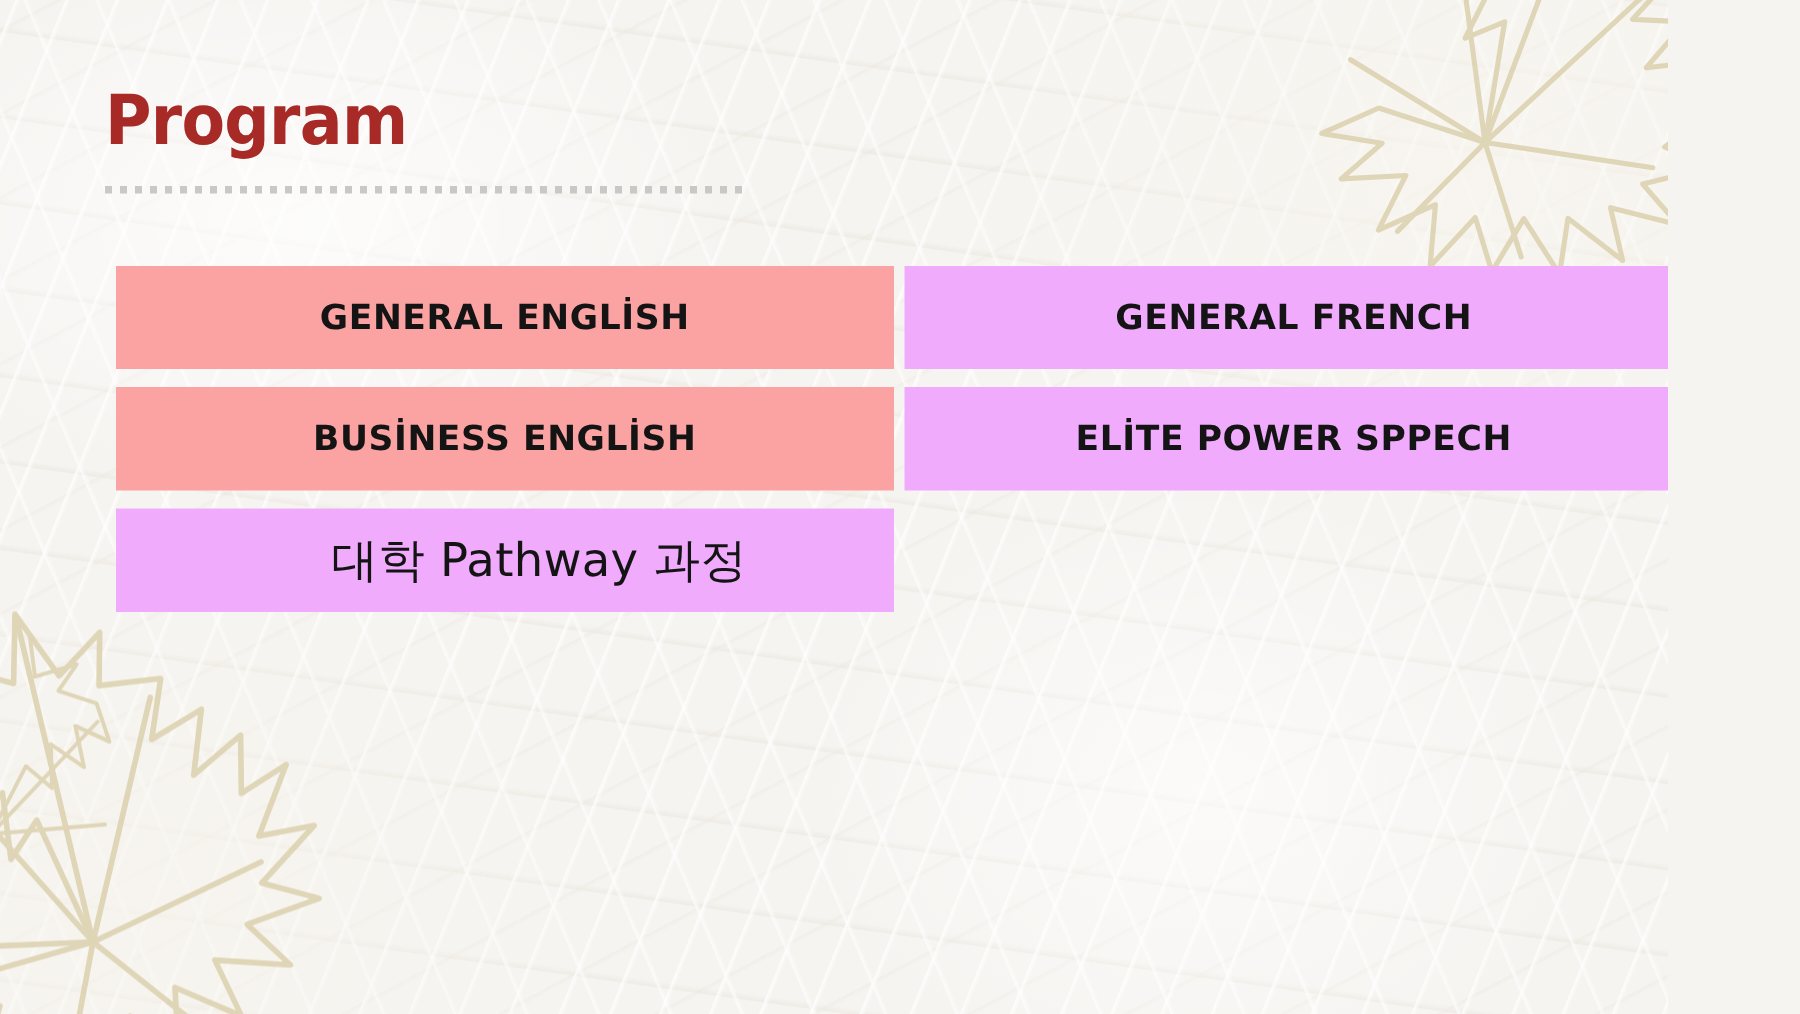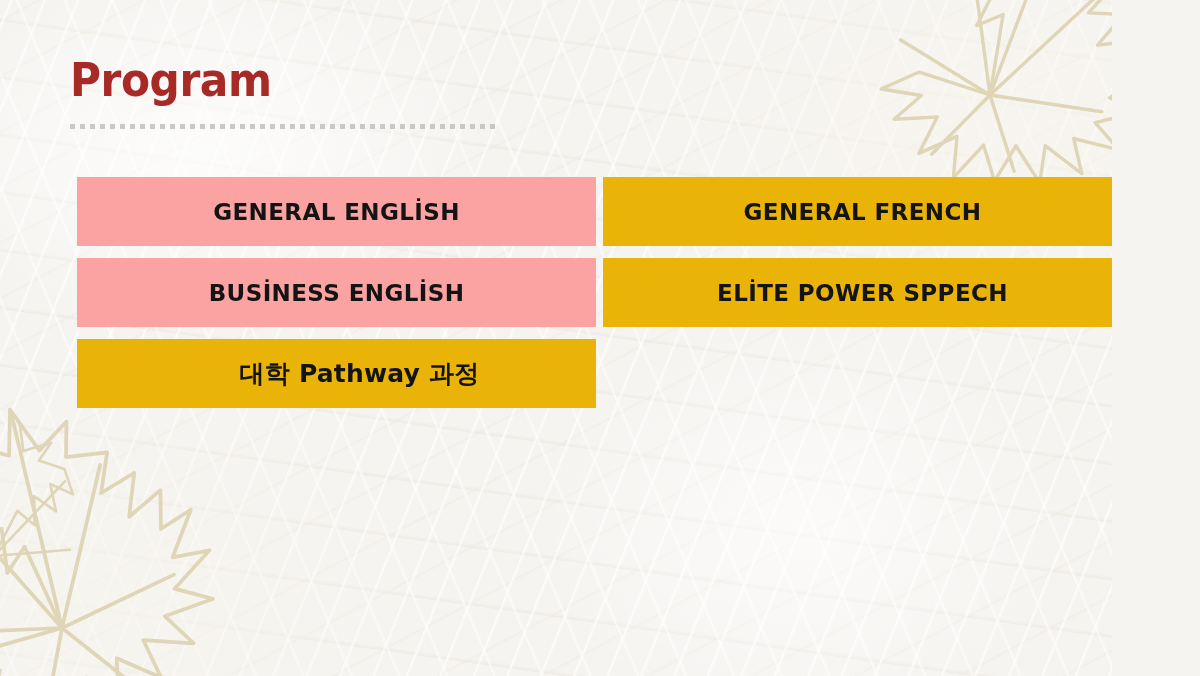--- a/index.html
+++ b/index.html
@@ -97,33 +97,33 @@
   }
   .program-box {
     display: flex;
     align-items: center;
     justify-content: center;
     text-align: center;
     padding: 0 2px;
     box-sizing: border-box;
   }
   .program-box.tone-dark { background-color: #fba3a3; }
-  .program-box.tone-light { background-color: #eab308; }
+  .program-box.tone-light { background-color: #f0abfc; }
 
   .program-label {
     font-family: "DejaVu Sans", "Liberation Sans", sans-serif;
     font-weight: 700;
     font-size: 23px;
     letter-spacing: .4px;
     color: #141414;
     white-space: nowrap;
   }
   .program-label.korean {
-    font-weight: 700;
-    font-size: 25px;
+    font-weight: 400;
+    font-size: 31px;
     letter-spacing: .2px;
     margin-left: 46px;
   }
 </style>
 </head>
 <body>
 
 <div class="slide">
 
   <div class="paper-texture"></div>

